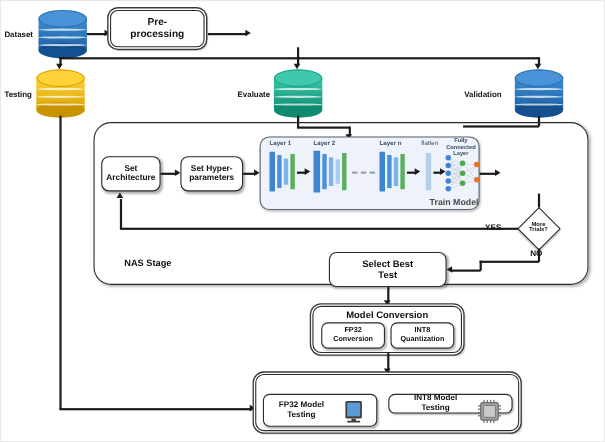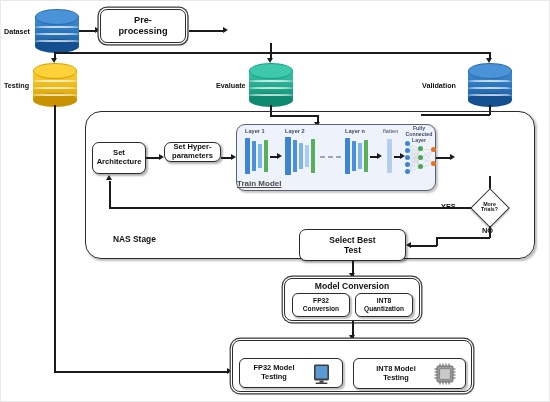--- a/index.html
+++ b/index.html
@@ -45,21 +45,21 @@
     border:1.6px solid #2b2b2b;border-radius:16px;background:transparent;
     box-shadow:1.5px 1.5px 2px rgba(0,0,0,.25);
   }
   #nas-stage-label{font-size:8.4px;font-weight:bold;color:#111;}
 
   
   #train-model{
     background:#eef2fb;border:1.2px solid #5a6270;border-radius:9px;
     box-shadow:1.2px 1.2px 2px rgba(0,0,0,.22);
   }
-  #train-model-label{position:absolute;bottom:2px;left:0;right:0;text-align:left;font-size:8px;font-weight:bold;color:#4a4a4a;text-decoration:underline;}
+  #train-model-label{position:absolute;bottom:2px;left:0;right:0;text-align:right;font-size:8px;font-weight:bold;color:#4a4a4a;}
   .lyr-cap{position:absolute;font-size:5.6px;color:#3d4b63;white-space:nowrap;font-weight:bold;}
   .bar{position:absolute;border-radius:.5px;}
   .node{position:absolute;border-radius:50%;}
   .fc-cap{position:absolute;font-size:5.2px;color:#3d4b63;text-align:center;font-weight:bold;line-height:1.12;}
 
   
   #more-trials{position:absolute;}
   #more-trials .dm{
     position:absolute;left:50%;top:50%;width:26px;height:26px;
     transform:translate(-50%,-50%) rotate(45deg);
@@ -178,21 +178,21 @@
   <div class="abs proc shad" style="left:91px;top:141px;width:54px;height:32px;font-size:7.6px;">
     <div>
       <div>Set</div>
       <div>Architecture</div>
     </div>
   </div>
 
   <div class="ln lnh" style="left:145px;top:156px;width:15px;"></div>
   <div class="arw rt" style="left:158px;top:152.6px;"></div>
 
-  <div class="abs proc shad" style="left:163px;top:141px;width:57px;height:20px;font-size:7.6px;">
+  <div class="abs proc shad" style="left:163px;top:141px;width:57px;height:32px;font-size:7.6px;">
     <div>
       <div>Set Hyper-</div>
       <div>parameters</div>
     </div>
   </div>
 
   <div class="ln lnh" style="left:220px;top:156px;width:12px;"></div>
   <div class="arw rt" style="left:230px;top:152.6px;"></div>
 
   <div class="abs" id="train-model" style="left:235px;top:123px;width:200px;height:67px;">
@@ -325,21 +325,21 @@
         <div>Testing</div>
       </div>
       <svg class="tablet-ic" style="left:70px;top:4px;width:23px;height:23px;" viewBox="0 0 23 23">
         <rect x="4" y="1.5" width="15" height="16" rx="1.4" fill="#3f3f3f"></rect>
         <rect x="5.6" y="3.1" width="11.8" height="12.4" fill="#5b9bd5"></rect>
         <rect x="9.5" y="17.6" width="4" height="2.2" fill="#3f3f3f"></rect>
         <rect x="5.5" y="19.6" width="12" height="1.4" rx="0.7" fill="#3f3f3f"></rect>
       </svg>
     </div>
 
-    <div class="abs sub wide" style="left:120px;top:17px;width:113px;height:31px;justify-content:flex-start;">
+    <div class="abs sub wide" style="left:120px;top:17px;width:113px;height:18px;justify-content:flex-start;">
       <div class="sub-txt" style="width:68px;padding-left:8px;">
         <div>INT8 Model</div>
         <div>Testing</div>
       </div>
       <svg class="chip-ic" style="left:80px;top:4px;width:23px;height:23px;" viewBox="0 0 23 23">
         <g fill="#7a7a7a">
           <rect x="5.4" y="0.5" width="1.2" height="3"></rect>
             <rect x="8.4" y="0.5" width="1.2" height="3"></rect>
           <rect x="11.4" y="0.5" width="1.2" height="3"></rect>
             <rect x="14.4" y="0.5" width="1.2" height="3"></rect>

